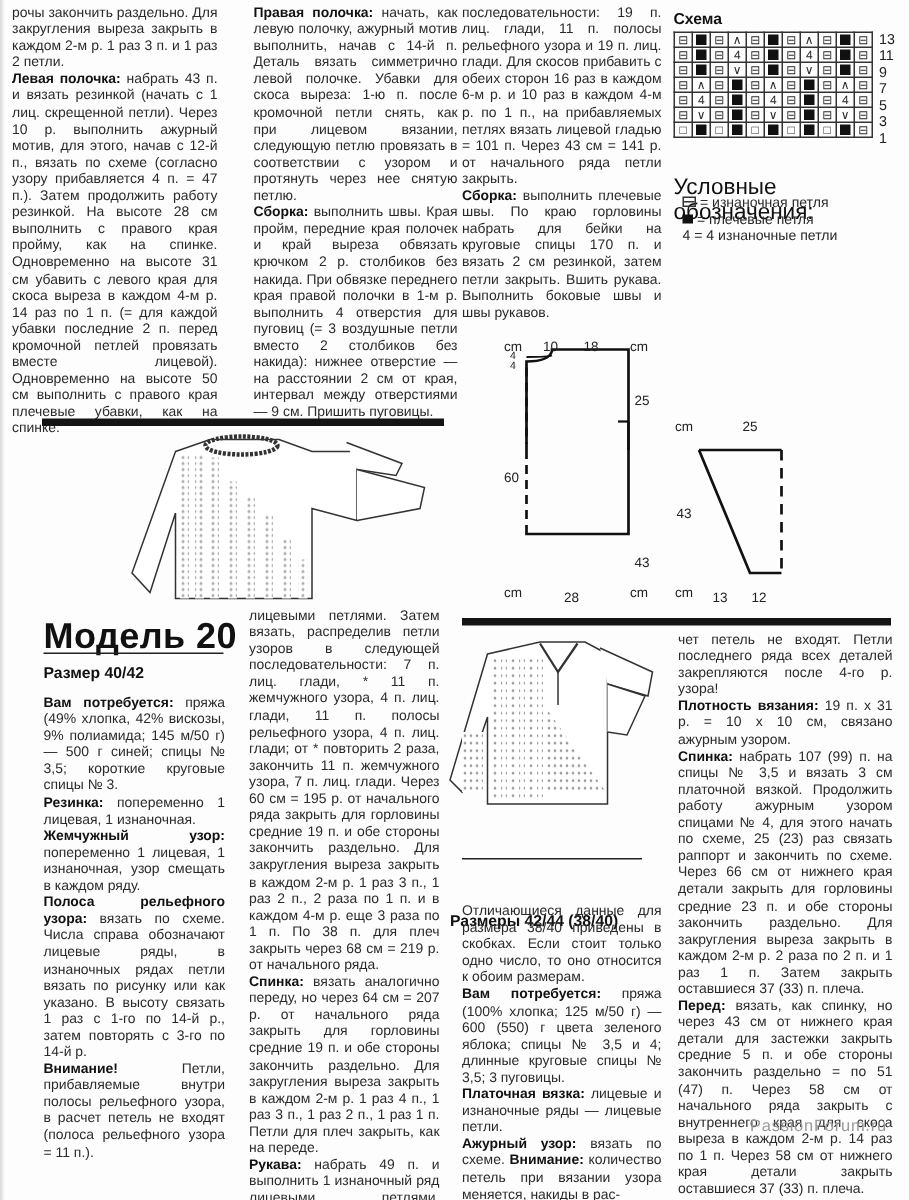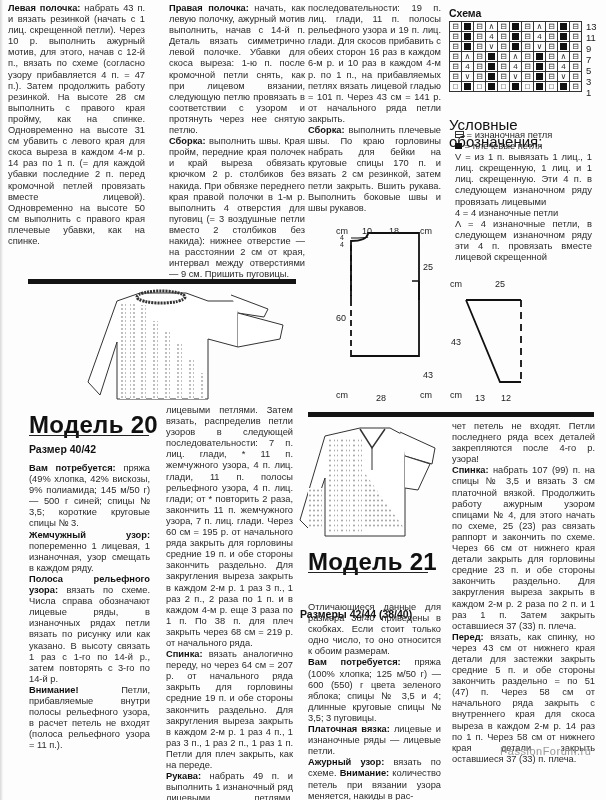--- a/index.html
+++ b/index.html
@@ -25,20 +25,21 @@
   svg { position: absolute; overflow: visible; }
   .watermark { position: absolute; font-size: 11px; color: #9a9a9a; letter-spacing: 0.5px; }
 </style>
 </head>
 <body>
 
 <div class="page">
   <div class="spine"></div>
 
   <div class="col" style="left:8px; top:3px; width:137px;">
+    <p><span>рочы закончить раздельно. Для закругления выреза закрыть в каждом 2-м р. 1 раз 3 п. и 1 раз 2 петли.</span></p>
     <p><span class="b">Левая полочка:</span><span> набрать 43 п. и вязать резинкой (начать с 1 лиц. скрещенной петли). Через 10 р. выполнить ажурный мотив, для этого, начав с 12-й п., вязать по схеме (согласно узору прибавляется 4 п. = 47 п.). Затем продолжить работу резинкой. На высоте 28 см выполнить с правого края пройму, как на спинке. Одновременно на высоте 31 см убавить с левого края для скоса выреза в каждом 4-м р. 14 раз по 1 п. (= для каждой убавки последние 2 п. перед кромочной петлей провязать вместе лицевой). Одновременно на высоте 50 см выполнить с правого края плечевые убавки, как на спинке.</span></p>
   </div>
 
   <div class="col" style="left:169px; top:3px; width:136px;">
     <p><span class="b">Правая полочка:</span><span> начать, как левую полочку, ажурный мотив выполнить, начав с 14-й п. Деталь вязать симметрично левой полочке. Убавки для скоса выреза: 1-ю п. после кромочной петли снять, как при лицевом вязании, следующую петлю провязать в соответствии с узором и протянуть через нее снятую петлю.</span></p>
     <p><span class="b">Сборка:</span><span> выполнить швы. Края пройм, передние края полочек и край выреза обвязать крючком 2 р. столбиков без накида. При обвязке переднего края правой полочки в 1-м р. выполнить 4 отверстия для пуговиц (= 3 воздушные петли вместо 2 столбиков без накида): нижнее отверстие — на расстоянии 2 см от края, интервал между отверстиями — 9 см. Пришить пуговицы.</span></p>
   </div>
 
   <div class="col" style="left:308px; top:3px; width:133px;">
     <p><span>последовательности: 19 п. лиц. глади, 11 п. полосы рельефного узора и 19 п. лиц. глади. Для скосов прибавить с обеих сторон 16 раз в каждом 6-м р. и 10 раз в каждом 4-м р. по 1 п., на прибавляемых петлях вязать лицевой гладью = 101 п. Через 43 см = 141 р. от начального ряда петли закрыть.</span></p>
@@ -148,23 +149,21 @@
       <div class="rown" style="left: 586px; top: 54px;">7</div>
       <div class="rown" style="left: 586px; top: 65px;">5</div>
       <div class="rown" style="left: 586px; top: 76px;">3</div>
       <div class="rown" style="left: 586px; top: 87px;">1</div>
     </div>
 
   <div class="legend-title" style="left:449px; top:116px;">Условные обозначения:</div>
   <div class="col" style="left:455px; top:129px; width:137px; font-size:9.4px;">
     <p><span class="cell-purl"></span><span> = изнаночная петля</span></p>
     <p><span class="cell-knit"></span><span> = плечевые петля</span></p>
-    <p><span>V</span><span> = из 1 п. вывязать 1 лиц., 1 лиц. скрещенную, 1 лиц. и 1 лиц. скрещенную. Эти 4 п. в следующем изнаночном ряду провязать лицевыми</span></p>
     <p><span>4</span><span> = 4 изнаночные петли</span></p>
-    <p><span>Λ</span><span> = 4 изнаночные петли, в следующем изнаночном ряду эти 4 п. провязать вместе лицевой скрещенной</span></p>
   </div>
 
   <svg style="left:330px; top:225px;" width="120" height="105">
     <path d="M21,71 L21,16 Q36,16 38,9 L38,8 L89,8 L89,75" fill="none" stroke="#111" stroke-width="1.8"></path>
     <path d="M21,9 Q36,9 38,8" fill="none" stroke="#111" stroke-width="1.2" transform="translate(0,4)"></path>
     <line x1="21" y1="20" x2="21" y2="75" stroke="#111" stroke-width="1.8" stroke-dasharray="6,4"></line>
     <line x1="82" y1="56" x2="89" y2="56" stroke="#111" stroke-width="1.5"></line>
     <line x1="89" y1="56" x2="89" y2="75" stroke="#111" stroke-width="1.8"></line>
   </svg>
   <svg style="left:330px; top:300px;" width="120" height="70">
@@ -221,20 +220,21 @@
     <rect x="100" y="72" width="6" height="40" fill="url(#knitpat)"></rect>
     <rect x="111" y="86" width="6" height="26" fill="url(#knitpat)"></rect>
   </svg>
 
   <div class="model-title" style="left:29px; top:411px;">Модель 20</div>
   <div class="thin" style="left:29px; top:435px; width:120px;"></div>
   <div class="size" style="left:29px; top:443px;">Размер 40/42</div>
 
   <div class="col" style="left:29px; top:463px; width:121px;">
     <p><span class="b">Вам потребуется:</span><span> пряжа (49% хлопка, 42% вискозы, 9% полиамида; 145 м/50 г) — 500 г синей; спицы № 3,5; короткие круговые спицы № 3.</span></p>
+    <p><span class="b">Резинка:</span><span> попеременно 1 лицевая, 1 изнаночная.</span></p>
     <p><span class="b">Жемчужный узор:</span><span> попеременно 1 лицевая, 1 изнаночная, узор смещать в каждом ряду.</span></p>
     <p><span class="b">Полоса рельефного узора:</span><span> вязать по схеме. Числа справа обозначают лицевые ряды, в изнаночных рядах петли вязать по рисунку или как указано. В высоту связать 1 раз с 1-го по 14-й р., затем повторять с 3-го по 14-й р.</span></p>
     <p><span class="b">Внимание!</span><span> Петли, прибавляемые внутри полосы рельефного узора, в расчет петель не входят (полоса рельефного узора = 11 п.).</span></p>
 
   </div>
 
   <div class="col" style="left:166px; top:405px; width:127px;">
     <p><span>лицевыми петлями. Затем вязать, распределив петли узоров в следующей последовательности: 7 п. лиц. глади, * 11 п. жемчужного узора, 4 п. лиц. глади, 11 п. полосы рельефного узора, 4 п. лиц. глади; от * повторить 2 раза, закончить 11 п. жемчужного узора, 7 п. лиц. глади. Через 60 см = 195 р. от начального ряда закрыть для горловины средние 19 п. и обе стороны закончить раздельно. Для закругления выреза закрыть в каждом 2-м р. 1 раз 3 п., 1 раз 2 п., 2 раза по 1 п. и в каждом 4-м р. еще 3 раза по 1 п. По 38 п. для плеч закрыть через 68 см = 219 р. от начального ряда.</span></p>
     <p><span class="b">Спинка:</span><span> вязать аналогично переду, но через 64 см = 207 р. от начального ряда закрыть для горловины средние 19 п. и обе стороны закончить раздельно. Для закругления выреза закрыть в каждом 2-м р. 1 раз 4 п., 1 раз 3 п., 1 раз 2 п., 1 раз 1 п. Петли для плеч закрыть, как на переде.</span></p>
     <p><span class="b">Рукава:</span><span> набрать 49 п. и выполнить 1 изнаночный ряд лицевыми петлями. Продолжить работу, распределив петли узоров в следующей</span></p>
@@ -255,31 +255,31 @@
     <rect x="28" y="10" width="4" height="96" fill="url(#lacepat)"></rect>
     <rect x="34" y="10" width="4" height="96" fill="url(#lacepat)"></rect>
     <rect x="40" y="10" width="4" height="96" fill="url(#lacepat)"></rect>
     <rect x="46" y="10" width="4" height="96" fill="url(#lacepat)"></rect>
     <rect x="52" y="10" width="4" height="96" fill="url(#lacepat)"></rect>
     <rect x="58" y="10" width="4" height="96" fill="url(#lacepat)"></rect>
     <path d="M64,44 L104,100 L64,100 Z" fill="url(#lacepat)"></path>
     <rect x="8" y="60" width="14" height="40" fill="url(#lacepat)"></rect>
   </svg>
 
-  <div class="model-title" style="left:308px; top:548px;">Модель 21</div>
   <div class="thin" style="left:308px; top:572px; width:120px;"></div>
   <div class="size" style="left:300px; top:580px;margin-top:28px;">Размеры 42/44 (38/40)</div>
 
   <div class="col" style="left:308px; top:602px; width:133px;">
     <p><span>Отличающиеся данные для размера 38/40 приведены в скобках. Если стоит только одно число, то оно относится к обоим размерам.</span></p>
     <p><span class="b">Вам потребуется:</span><span> пряжа (100% хлопка; 125 м/50 г) — 600 (550) г цвета зеленого яблока; спицы № 3,5 и 4; длинные круговые спицы № 3,5; 3 пуговицы.</span></p>
     <p><span class="b">Платочная вязка:</span><span> лицевые и изнаночные ряды — лицевые петли.</span></p>
     <p><span class="b">Ажурный узор:</span><span> вязать по схеме. </span><span class="b">Внимание:</span><span> количество петель при вязании узора меняется, накиды в рас-</span></p>
   </div>
 
   <div class="col" style="left:452px; top:421px; width:143px;">
     <p><span>чет петель не входят. Петли последнего ряда всех деталей закрепляются после 4-го р. узора!</span></p>
+    <p><span class="b">Плотность вязания:</span><span> 19 п. х 31 р. = 10 х 10 см, связано ажурным узором.</span></p>
     <p><span class="b">Спинка:</span><span> набрать 107 (99) п. на спицы № 3,5 и вязать 3 см платочной вязкой. Продолжить работу ажурным узором спицами № 4, для этого начать по схеме, 25 (23) раз связать раппорт и закончить по схеме. Через 66 см от нижнего края детали закрыть для горловины средние 23 п. и обе стороны закончить раздельно. Для закругления выреза закрыть в каждом 2-м р. 2 раза по 2 п. и 1 раз 1 п. Затем закрыть оставшиеся 37 (33) п. плеча.</span></p>
     <p><span class="b">Перед:</span><span> вязать, как спинку, но через 43 см от нижнего края детали для застежки закрыть средние 5 п. и обе стороны закончить раздельно = по 51 (47) п. Через 58 см от начального ряда закрыть с внутреннего края для скоса выреза в каждом 2-м р. 14 раз по 1 п. Через 58 см от нижнего края детали закрыть оставшиеся 37 (33) п. плеча.</span></p>
   </div>
 
   <div class="watermark" style="left:500px; top:745px;">PassionForum.ru</div>
 </div>
 
 </body></html>

